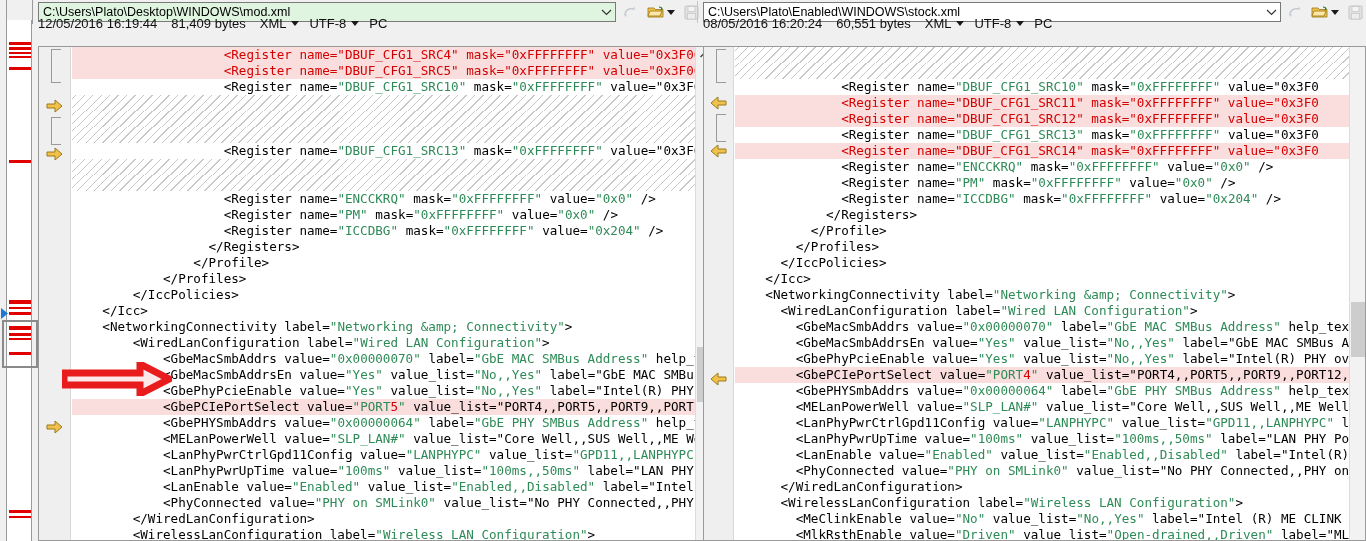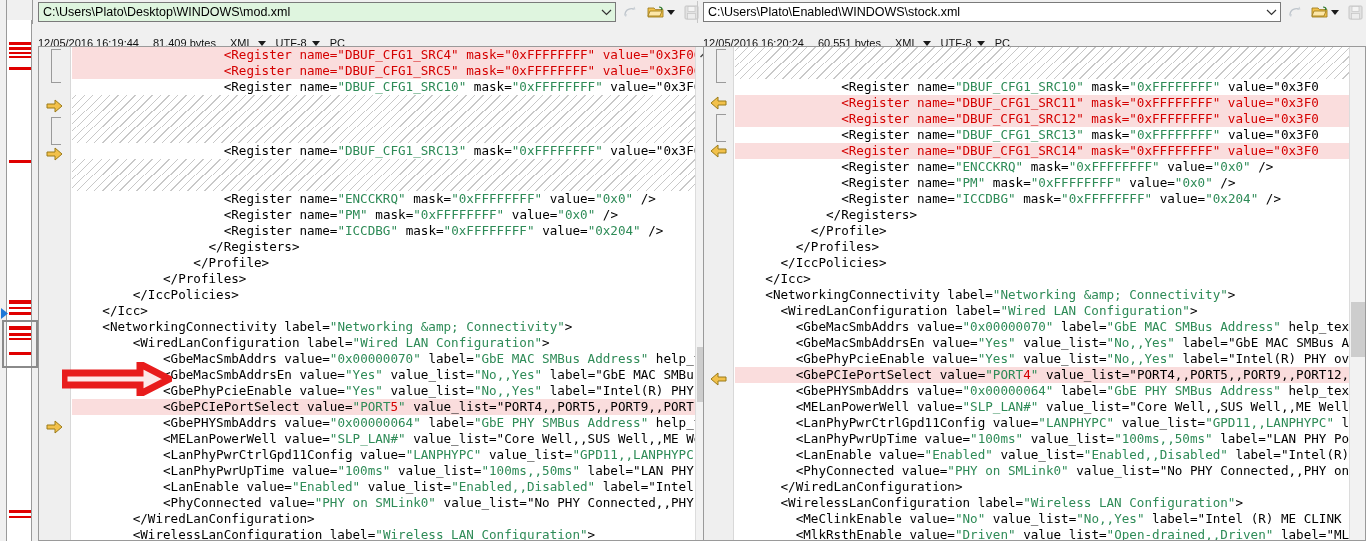--- a/index.html
+++ b/index.html
@@ -25,21 +25,21 @@
     line-height: 18px;
   }
   .addr-chev { width: 17px; height: 18px; display: flex; align-items: center; justify-content: center; border-left: 0; }
   .addr-chev svg { display:block; }
 
   .tb-btn { position: absolute; top: 2px; width: 20px; height: 20px; display: flex; align-items: center; justify-content: center; }
   .tb-btn.dis { opacity: 0.42; }
   .tb-sep { position: absolute; top: 1px; width: 1px; height: 22px; background: #c6c6c6; }
 
   
-  .info-row { position: absolute; top: 32px; height: 22px; font-size: 11px; color: #101010; display: flex; align-items: center; gap: 0px; white-space: nowrap; }
+  .info-row { position: absolute; top: 12px; height: 22px; font-size: 13px; color: #101010; display: flex; align-items: center; gap: 0px; white-space: nowrap; }
   .info-row.left { left: 38px; }
   .info-row.right { left: 703px; }
   .info-row .seg { margin-right: 14px; }
   .info-row .seg.caret { margin-right: 10px; }
   .caret-dn { display: inline-block; width: 0; height: 0; border-left: 4px solid transparent; border-right: 4px solid transparent; border-top: 5px solid #1a1a1a; vertical-align: middle; margin-left: 5px; margin-bottom: 1px; }
 
   
   #minimap { position: absolute; left: 6px; top: 20px; width: 26px; height: 521px; background: #ffffff; border-left: 1px solid #9a9a9a; border-right: 1px solid #9a9a9a; }
   #minimap .mm-mark { position: absolute; left: 2px; width: 22px; background: #e00000; }
   #minimap .mm-view { position: absolute; left: -5px; width: 36px; border: 2px solid #8a8a8a; background: transparent; }
@@ -175,21 +175,21 @@
 
   <div class="info-row left">
     <span class="seg">12/05/2016 16:19:44</span>
     <span class="seg">81,409 bytes</span>
     <span class="seg caret"><span>XML</span><span class="caret-dn"></span></span>
     <span class="seg caret"><span>UTF-8</span><span class="caret-dn"></span></span>
     <span class="seg">PC</span>
   </div>
 
   <div class="info-row right">
-    <span class="seg">12/05/2016 16:20:24</span>
+    <span class="seg">08/05/2016 16:20:24</span>
     <span class="seg">60,551 bytes</span>
     <span class="seg caret"><span>XML</span><span class="caret-dn"></span></span>
     <span class="seg caret"><span>UTF-8</span><span class="caret-dn"></span></span>
     <span class="seg">PC</span>
   </div>
 
   <div id="minimap">
       <div class="mm-mark" style="top: 22px; height: 3px;"></div>
       <div class="mm-mark" style="top: 27px; height: 3px;"></div>
       <div class="mm-mark" style="top: 32px; height: 2px;"></div>

